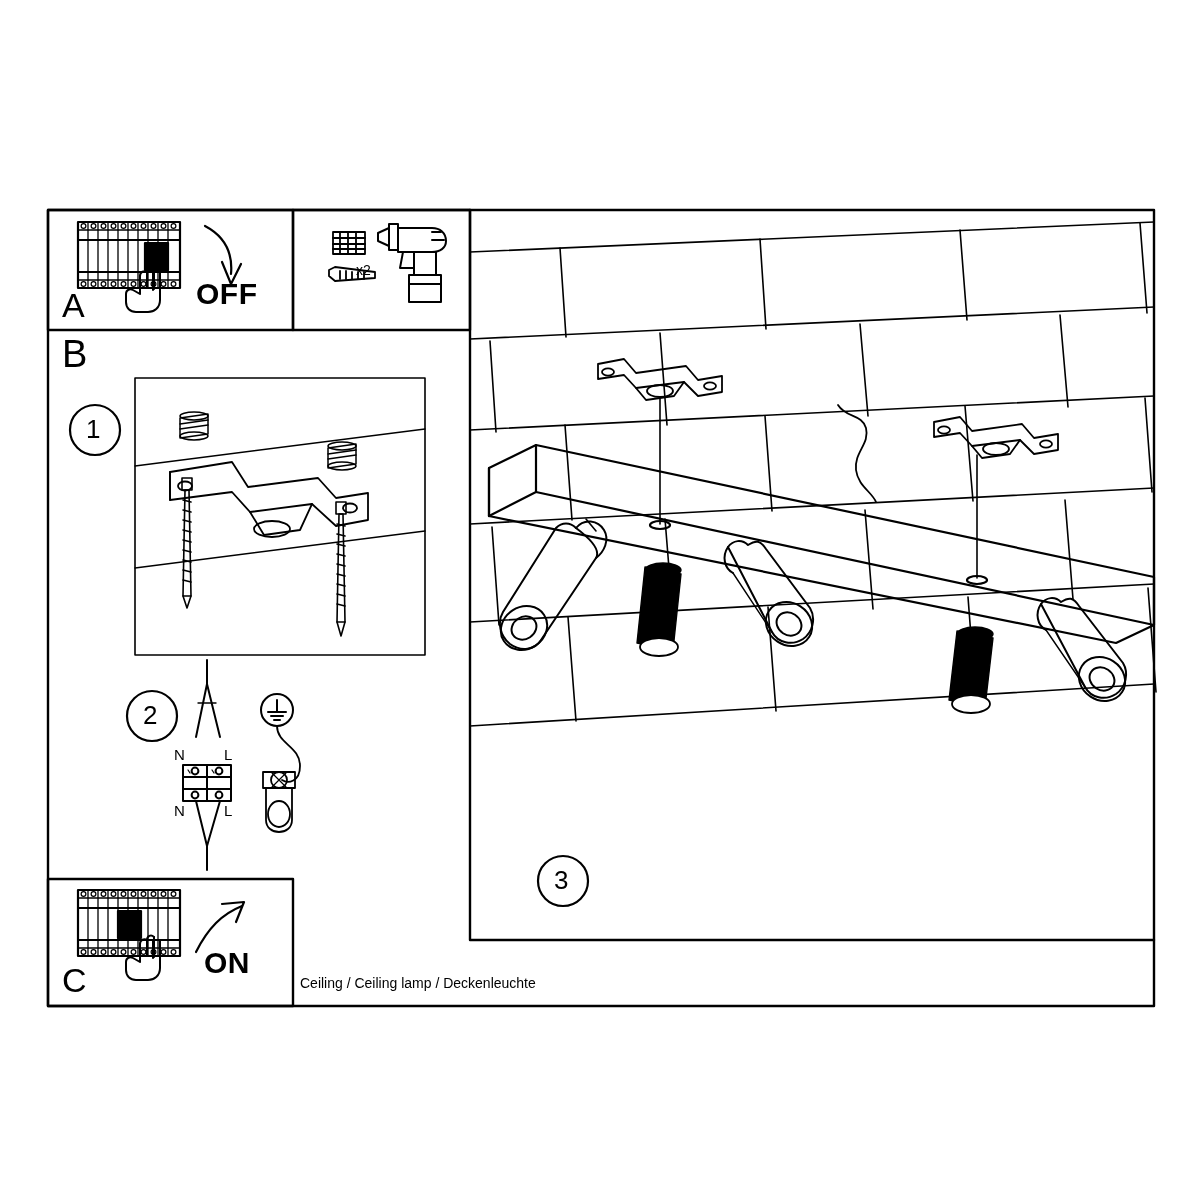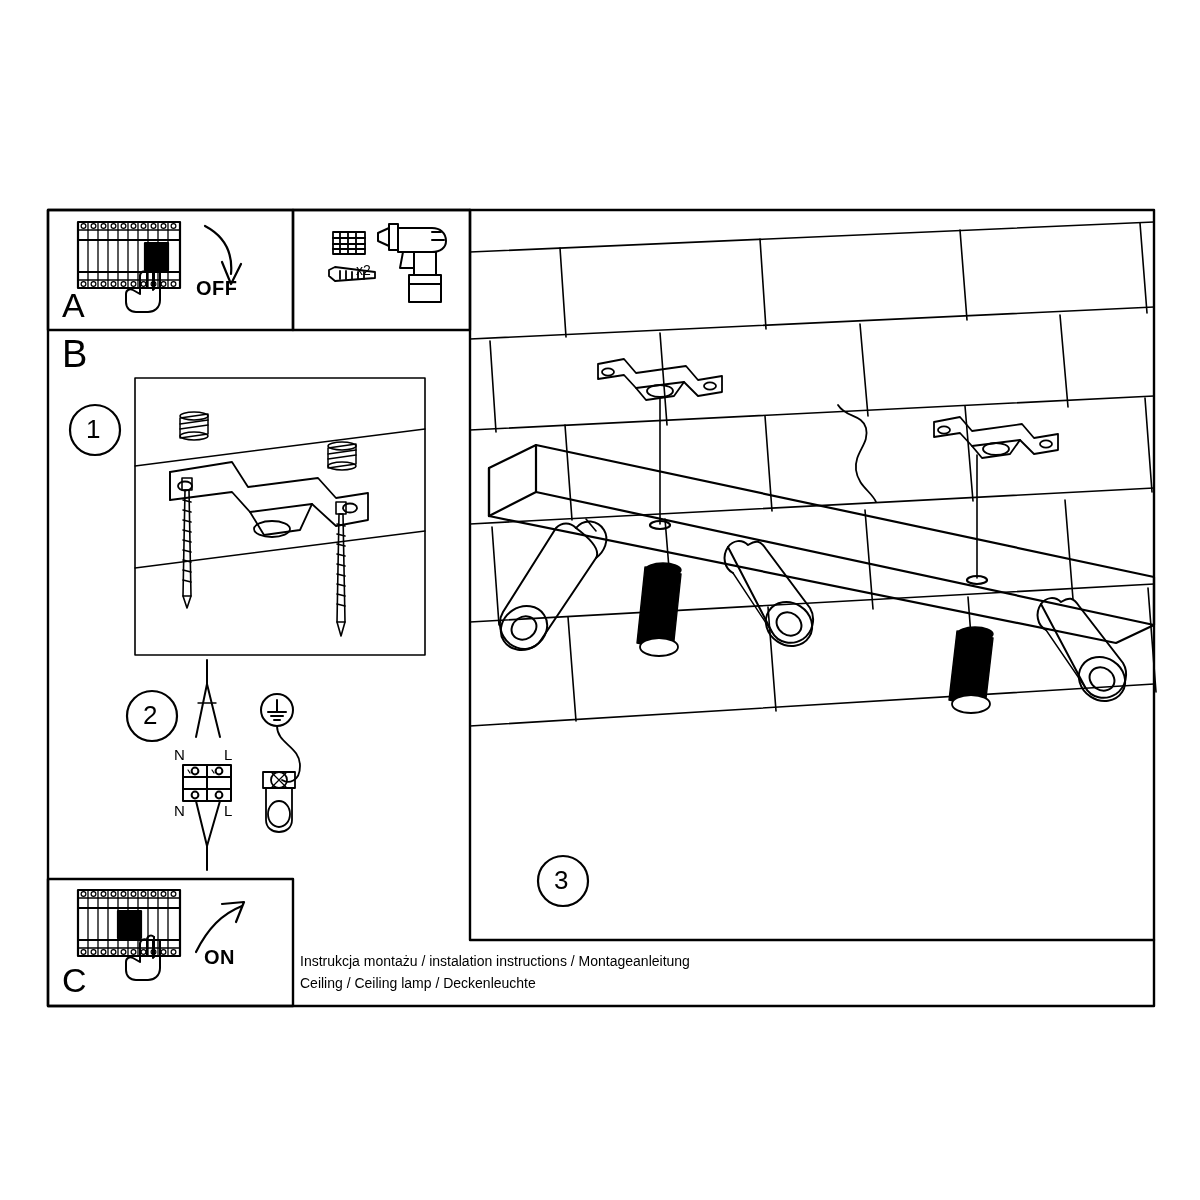--- a/index.html
+++ b/index.html
@@ -29,21 +29,21 @@
   }
   .txt {
     position: absolute;
     white-space: pre;
   }
   .label-big {
     font-size: 34px;
     font-weight: 400;
   }
   .label-off {
-    font-size: 20px;
+    font-size: 30px;
     font-weight: 700;
     letter-spacing: 0.5px;
   }
   .label-tiny {
     font-size: 14px;
   }
   .label-step {
     font-size: 26px;
   }
   .caption {
@@ -415,16 +415,15 @@
   <div class="txt label-step" style="left:554px; top:865px;">3</div>
 
   <div class="txt wire-letter" style="left:174px; top:746px;">N</div>
   <div class="txt wire-letter" style="left:224px; top:746px;">L</div>
   <div class="txt wire-letter" style="left:174px; top:802px;">N</div>
   <div class="txt wire-letter" style="left:224px; top:802px;">L</div>
 
   <div class="txt label-big" style="left:62px; top:961px;">C</div>
   <div class="txt label-off" style="left:204px; top:946px;">ON</div>
 
-  <div class="txt caption" style="left:300px; top:951px;">Instrukcja montażu / instalation instructions / Montageanleitung</div>
   <div class="txt caption" style="left:300px; top:973px;">Ceiling / Ceiling lamp / Deckenleuchte</div>
 
 </div>
 
 </body></html>

